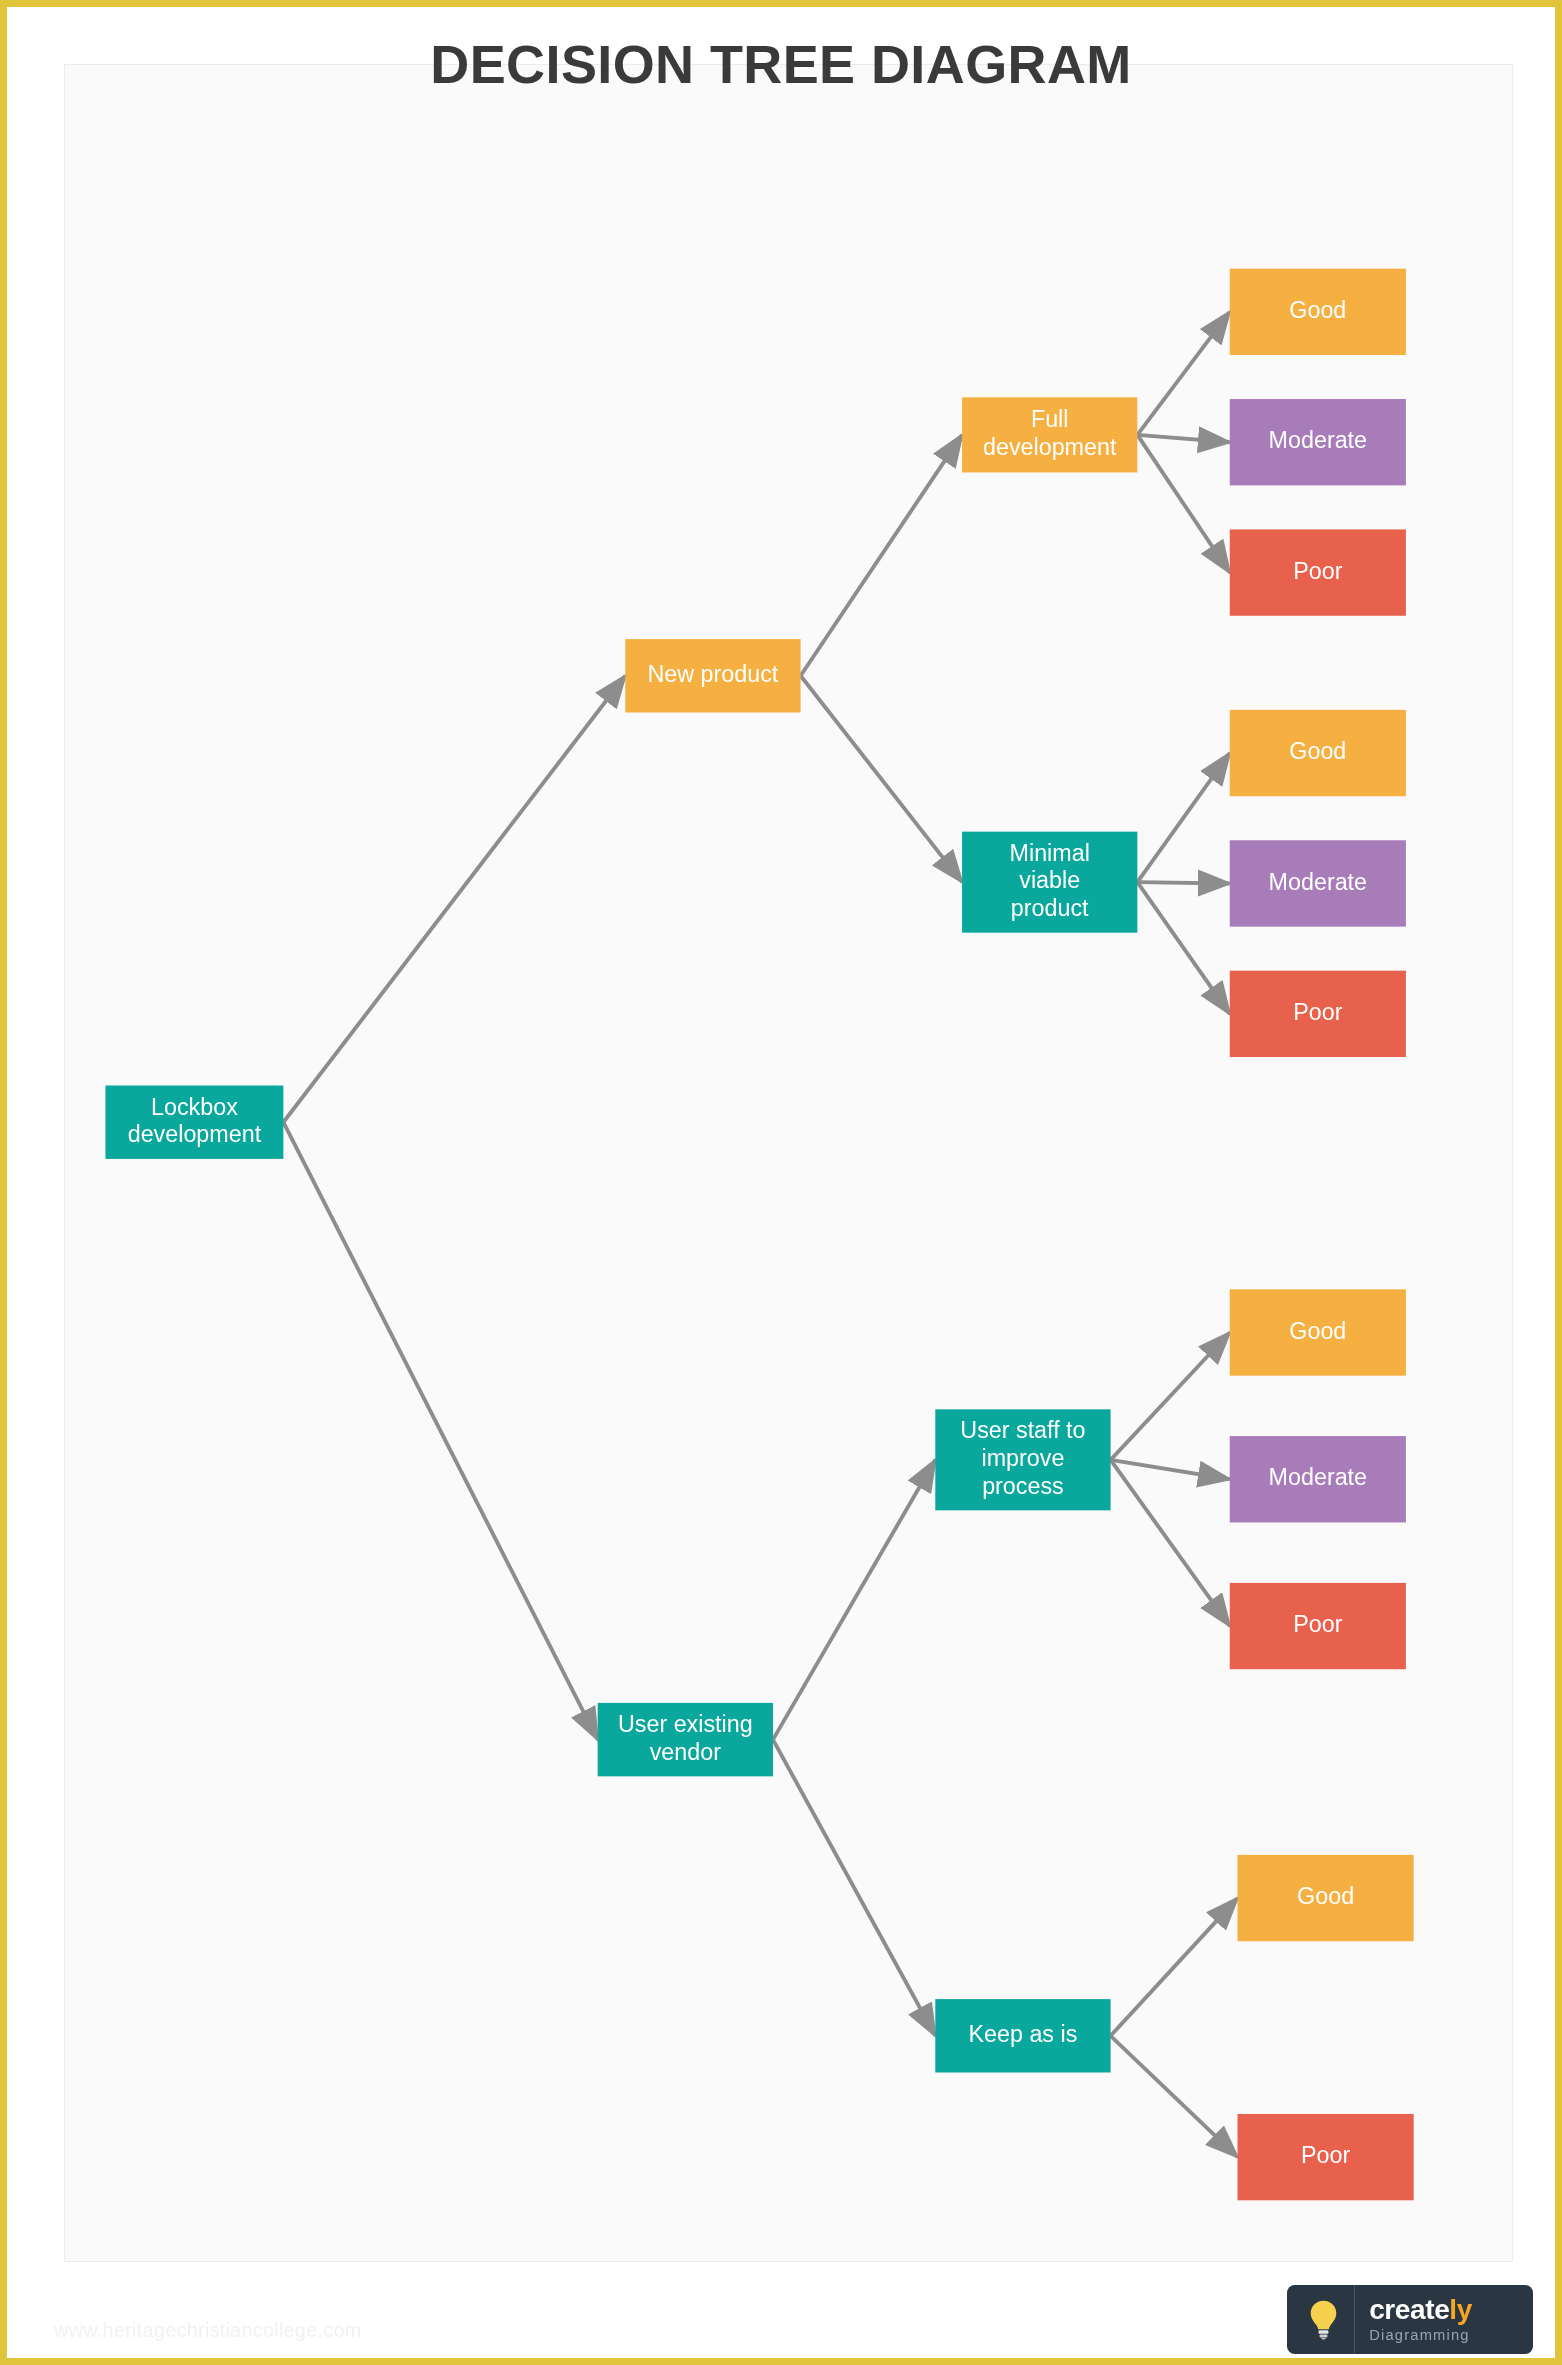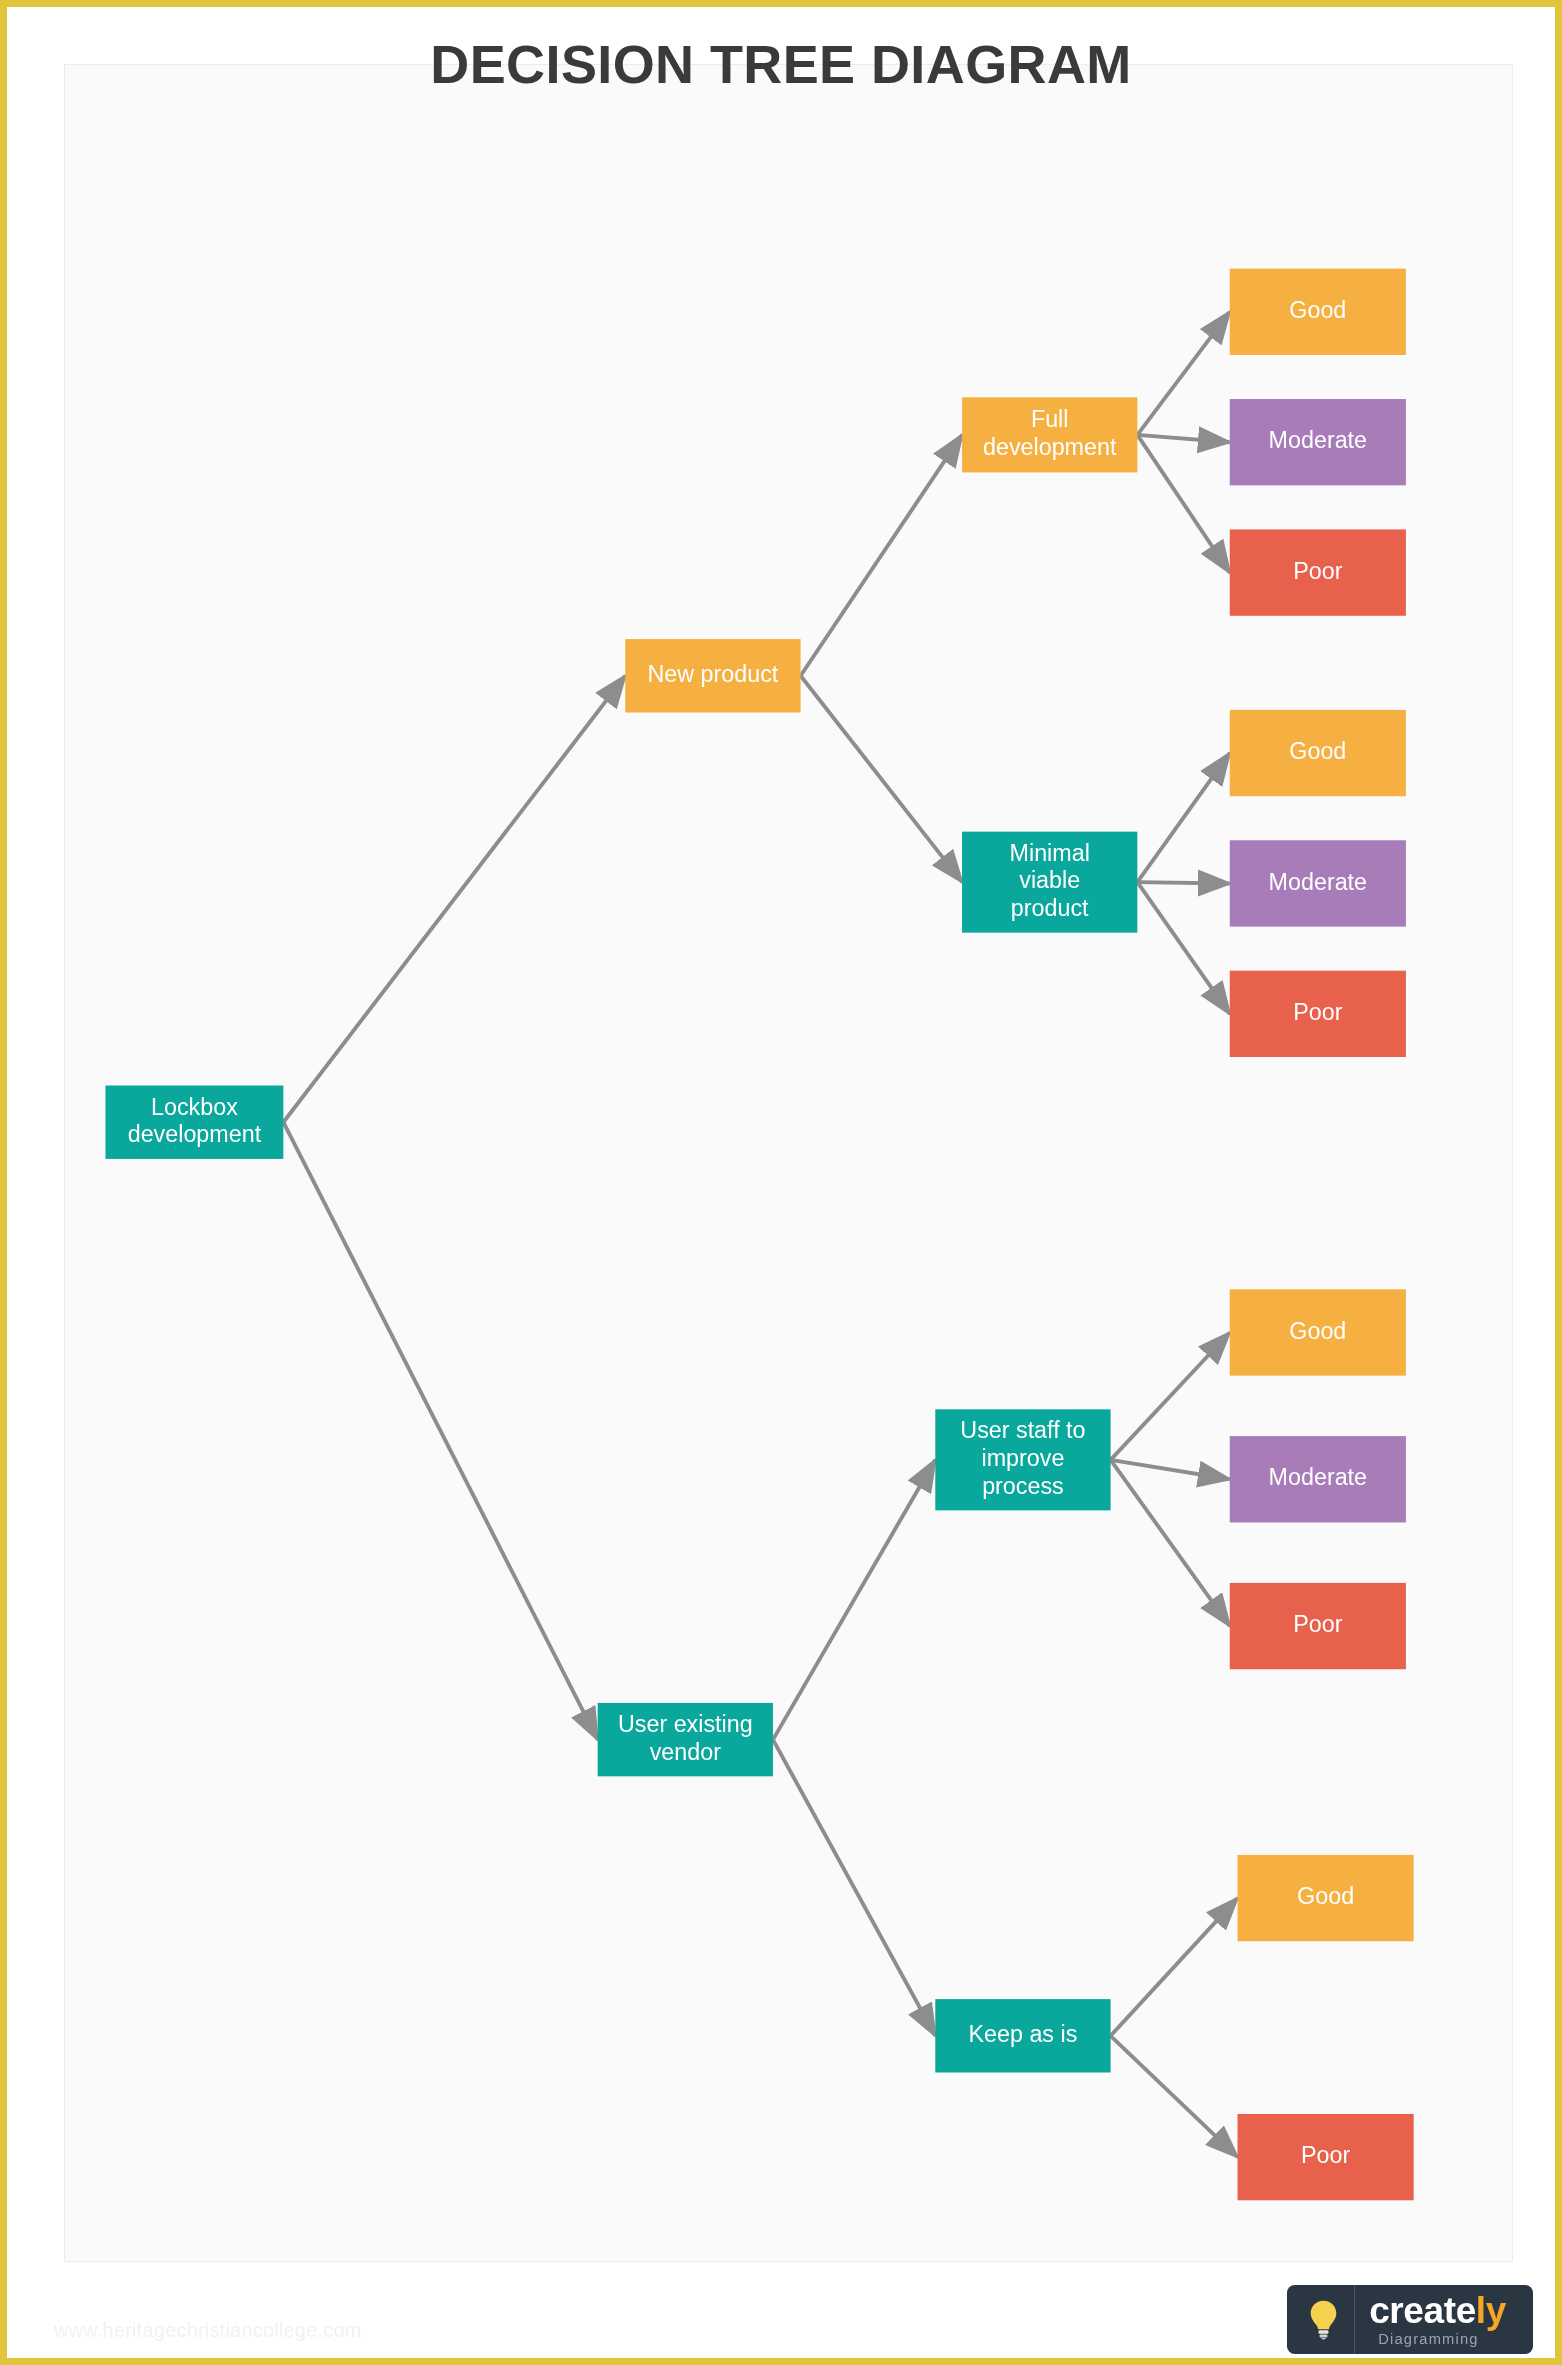--- a/index.html
+++ b/index.html
@@ -110,32 +110,31 @@
     align-items: center;
     justify-content: center;
     border-right: 1.7px solid #4a5563;
   }
   #badge-text-cell {
     flex: 1;
     padding-left: 14px;
     line-height: 1;
   }
   #badge-wordmark {
-    font-size: 37px;
+    font-size: 28px;
     font-weight: bold;
     letter-spacing: -0.4px;
     color: #ffffff;
   }
   #badge-wordmark .accent { color: #f5a623; }
   #badge-tagline {
     font-size: 14.7px;
     color: #9aa4b0;
     letter-spacing: 1.2px;
     margin-top: 3.5px;
-    margin-left: 9px;
   }
 </style>
 </head>
 <body>
 
 <div id="page">
   <div id="canvas"></div>
 
   <div id="title-block">
     <div id="title-line1">DECISION TREE DIAGRAM</div>

